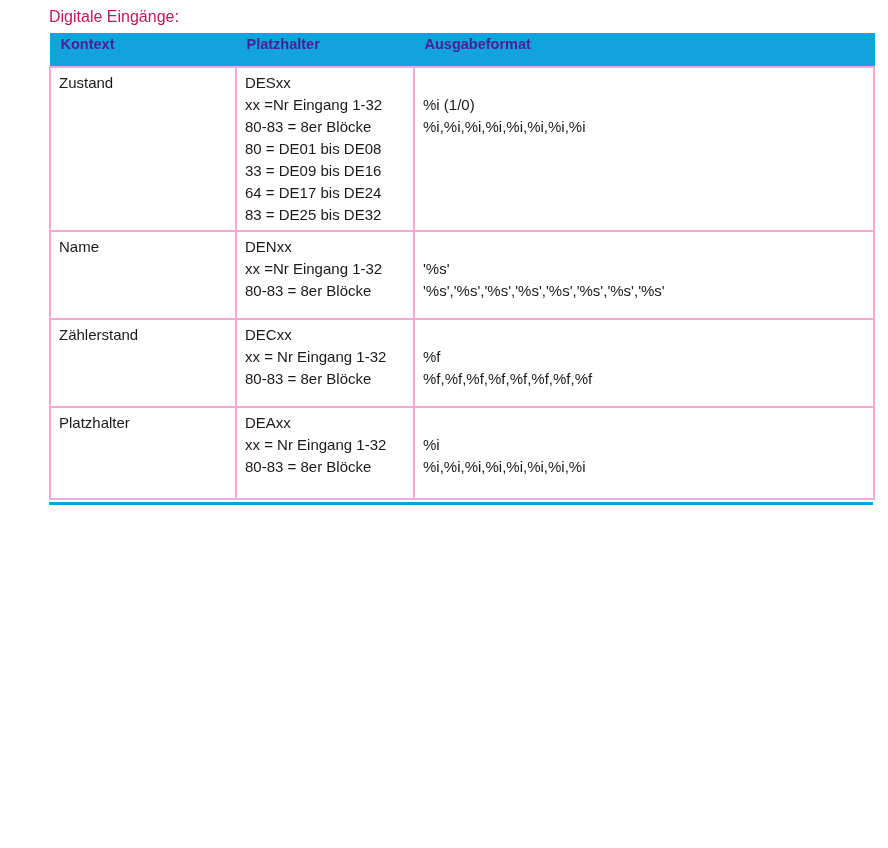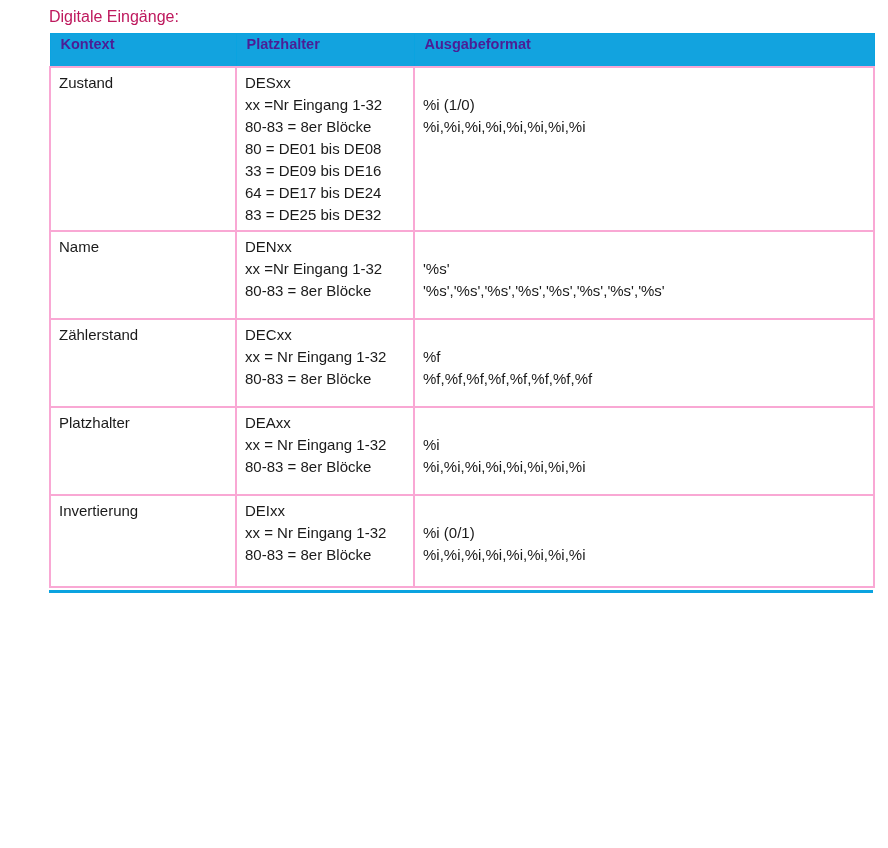--- a/index.html
+++ b/index.html
@@ -134,32 +134,17 @@
             <div class="line">DEAxx</div>
             <div class="line">xx = Nr Eingang 1-32</div>
             <div class="line">80-83 = 8er Blöcke</div>
           </td>
           <td>
             <div class="line">&nbsp;</div>
             <div class="line">%i</div>
             <div class="line">%i,%i,%i,%i,%i,%i,%i,%i</div>
           </td>
         </tr>
-        <tr>
-          <td>
-            <div class="line">Invertierung</div>
-          </td>
-          <td>
-            <div class="line">DEIxx</div>
-            <div class="line">xx = Nr Eingang 1-32</div>
-            <div class="line">80-83 = 8er Blöcke</div>
-          </td>
-          <td>
-            <div class="line">&nbsp;</div>
-            <div class="line">%i (0/1)</div>
-            <div class="line">%i,%i,%i,%i,%i,%i,%i,%i</div>
-          </td>
-        </tr>
       </tbody>
   </table>
 
   <div class="table-bottom-bar"></div>
 </div>
 
 </body></html>

